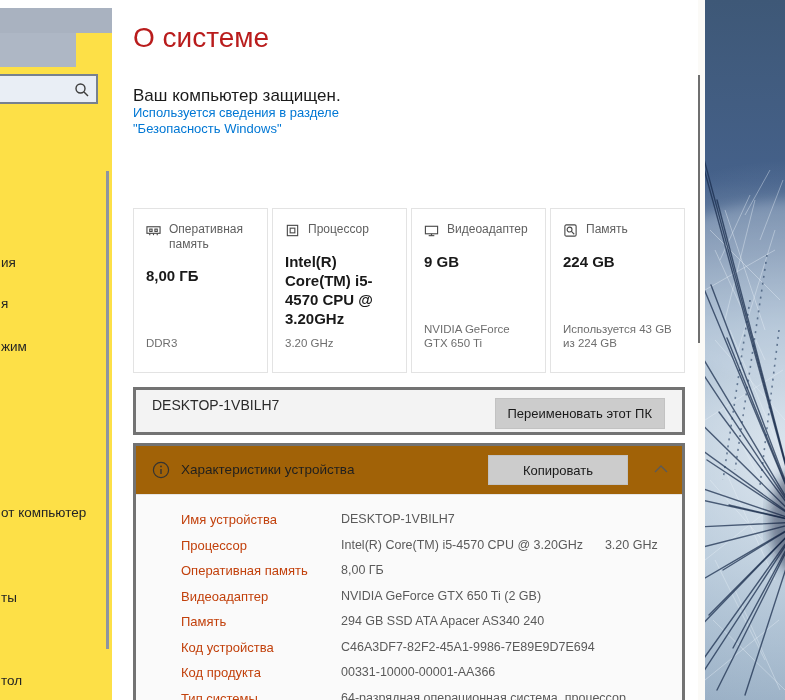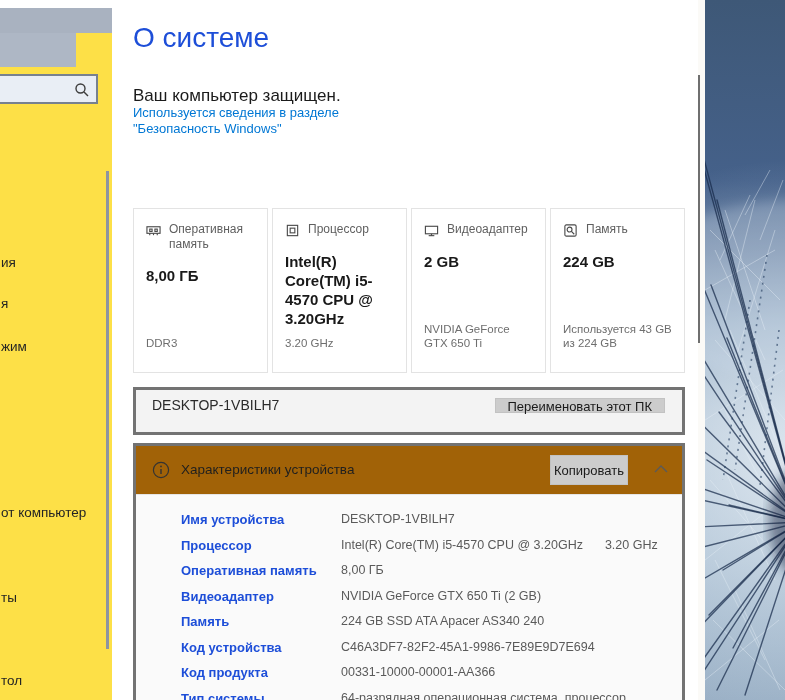--- a/index.html
+++ b/index.html
@@ -17,54 +17,54 @@
   .searchbox input { position:absolute; left:6px; top:0; width:70px; height:26px;
     border:none; background:transparent; outline:none; font-size:13px; color:#222; }
   .searchbox .mag { position:absolute; right:6px; top:6px; width:16px; height:16px; }
   .frag { position:absolute; left:1px; white-space:nowrap; font-size:13.5px; color:#242424; cursor:pointer; }
   .f0 { top:247px; } .f1 { top:288px; } .f2 { top:331px; }
   .f3 { top:497px; } .f4 { top:582px; } .f5 { top:665px; }
   #sidebar-scroll { position:absolute; left:106px; top:163px; width:3px; height:478px; background:#8e95a0; }
 
   
   #content { position:absolute; left:112px; top:0; width:586px; height:700px; background:#fff; overflow:hidden; }
-  .page-title { position:absolute; left:21px; top:22px; font-size:28px; font-weight:400; color:#1d4ed8; }
+  .page-title { position:absolute; left:21px; top:22px; font-size:28px; font-weight:400; color:#b91c1c; }
   .page-status { position:absolute; left:21px; top:66px; font-size:17px; color:#1b1b1b;margin-top:20px; }
   .sec-link { position:absolute; left:21px; top:105px; width:292px; font-size:13px;
     line-height:16px; color:#0077d4; text-decoration:none; cursor:pointer; }
 
   
   #cards { position:absolute; left:21px; top:208px; display:flex; gap:4px; }
   .card { position:relative; width:135px; height:165px; background:#fff; border:1px solid #e3e3e3; padding:13px 12px; }
   .card-head { display:flex; gap:8px; align-items:flex-start; color:#5f5f5f; }
   .card-head svg { flex:0 0 auto; margin-top:1px; }
   .clabel { font-size:12px; line-height:15px; color:#5f5f5f; }
   .cvalue { margin-top:14px; font-size:15px; line-height:19px; font-weight:700; color:#191919; }
   .cfooter { position:absolute; left:12px; right:10px; bottom:22px; font-size:11.5px; line-height:14px; color:#6e6e6e; }
 
   
   .band { position:absolute; left:21px; width:552px; background:#f3f3f3; border:3px solid #737373; }
   #device-band { top:387px; height:48px; }
   .dev-name { position:absolute; left:16px; top:7px; font-size:14px; color:#2b2b2b; }
   .dev-model { position:absolute; left:16px; top:26px; font-size:13px; color:#a21caf;margin-top:44px; }
   .btn { background:#cccccc; border:1px solid #c2c2c2; color:#1a1a1a; font-size:13px;
     font-family:inherit; cursor:pointer; }
-  #rename-btn { position:absolute; right:17px; top:8px; height:15px; padding:0 12px; }
+  #rename-btn { position:absolute; right:17px; top:8px; height:31px; padding:0 12px; }
 
   
   #specs-band { top:443px; height:262px; background:#fafafa; }
   .specs-head { position:relative; height:49px; background:#a16207; border-bottom:1px solid #e5e5e5; }
   .specs-title { position:absolute; left:45px; top:16px; font-size:13.5px; color:#1f1f1f; }
   .info-ic { position:absolute; left:16px; top:15px; }
-  #copy-btn { position:absolute; right:54px; top:9px; height:30px; padding:0 3px; }
+  #copy-btn { position:absolute; right:54px; top:9px; height:30px; padding:0 34px; }
   .chev { position:absolute; right:14px; top:18px; cursor:pointer; }
 
   .srows { padding:17px 0 0 45px; }
   .srow { display:flex; height:25.5px; align-items:flex-start; }
-  .slabel { width:160px; flex:0 0 160px; font-size:13px; font-weight:700; color:#1d4ed8; }
+  .slabel { width:160px; flex:0 0 160px; font-size:13px; font-weight:400; color:#c2410c; }
   .svalue { font-size:12.5px; color:#5a5a5a; white-space:nowrap; }
   .svalue2 { font-size:12.5px; color:#5a5a5a; margin-left:22px; white-space:nowrap; }
 
   
   #win-edge { position:absolute; left:698px; top:0; width:7px; height:700px; background:#fbfaf7; }
   #content-scroll { position:absolute; left:698px; top:75px; width:2px; height:268px; background:#6f6f6f; }
 
   
   #wallpaper { position:absolute; left:705px; top:0; width:80px; height:700px; }
 
@@ -131,21 +131,21 @@
 
       <div class="card">
         <div class="card-head">
           <svg width="15" height="15" viewBox="0 0 16 16">
             <rect x="1.5" y="3.5" width="13" height="8" class="icon-stroke"></rect>
             <line x1="5" y1="13.5" x2="11" y2="13.5" class="icon-stroke"></line>
             <line x1="8" y1="11.5" x2="8" y2="13.5" class="icon-stroke"></line>
           </svg>
           <span class="clabel">Видеоадаптер</span>
         </div>
-        <div class="cvalue">2 GB</div>
+        <div class="cvalue">9 GB</div>
         <div class="cfooter">NVIDIA GeForce GTX 650 Ti</div>
       </div>
 
       <div class="card">
         <div class="card-head">
           <svg width="15" height="15" viewBox="0 0 16 16">
             <rect x="2" y="2" width="12" height="12" rx="1.5" class="icon-stroke"></rect>
             <circle cx="7" cy="7" r="2.6" class="icon-stroke"></circle>
             <line x1="9" y1="9" x2="12" y2="12" class="icon-stroke"></line>
           </svg>
@@ -189,21 +189,21 @@
         <div class="srow">
           <span class="slabel">Оперативная память</span>
           <span class="svalue">8,00 ГБ</span>
         </div>
         <div class="srow">
           <span class="slabel">Видеоадаптер</span>
           <span class="svalue">NVIDIA GeForce GTX 650 Ti (2 GB)</span>
         </div>
         <div class="srow">
           <span class="slabel">Память</span>
-          <span class="svalue">224 GB SSD ATA Apacer AS340 240</span>
+          <span class="svalue">294 GB SSD ATA Apacer AS340 240</span>
         </div>
         <div class="srow">
           <span class="slabel">Код устройства</span>
           <span class="svalue">C46A3DF7-82F2-45A1-9986-7E89E9D7E694</span>
         </div>
         <div class="srow">
           <span class="slabel">Код продукта</span>
           <span class="svalue">00331-10000-00001-AA366</span>
         </div>
         <div class="srow">

